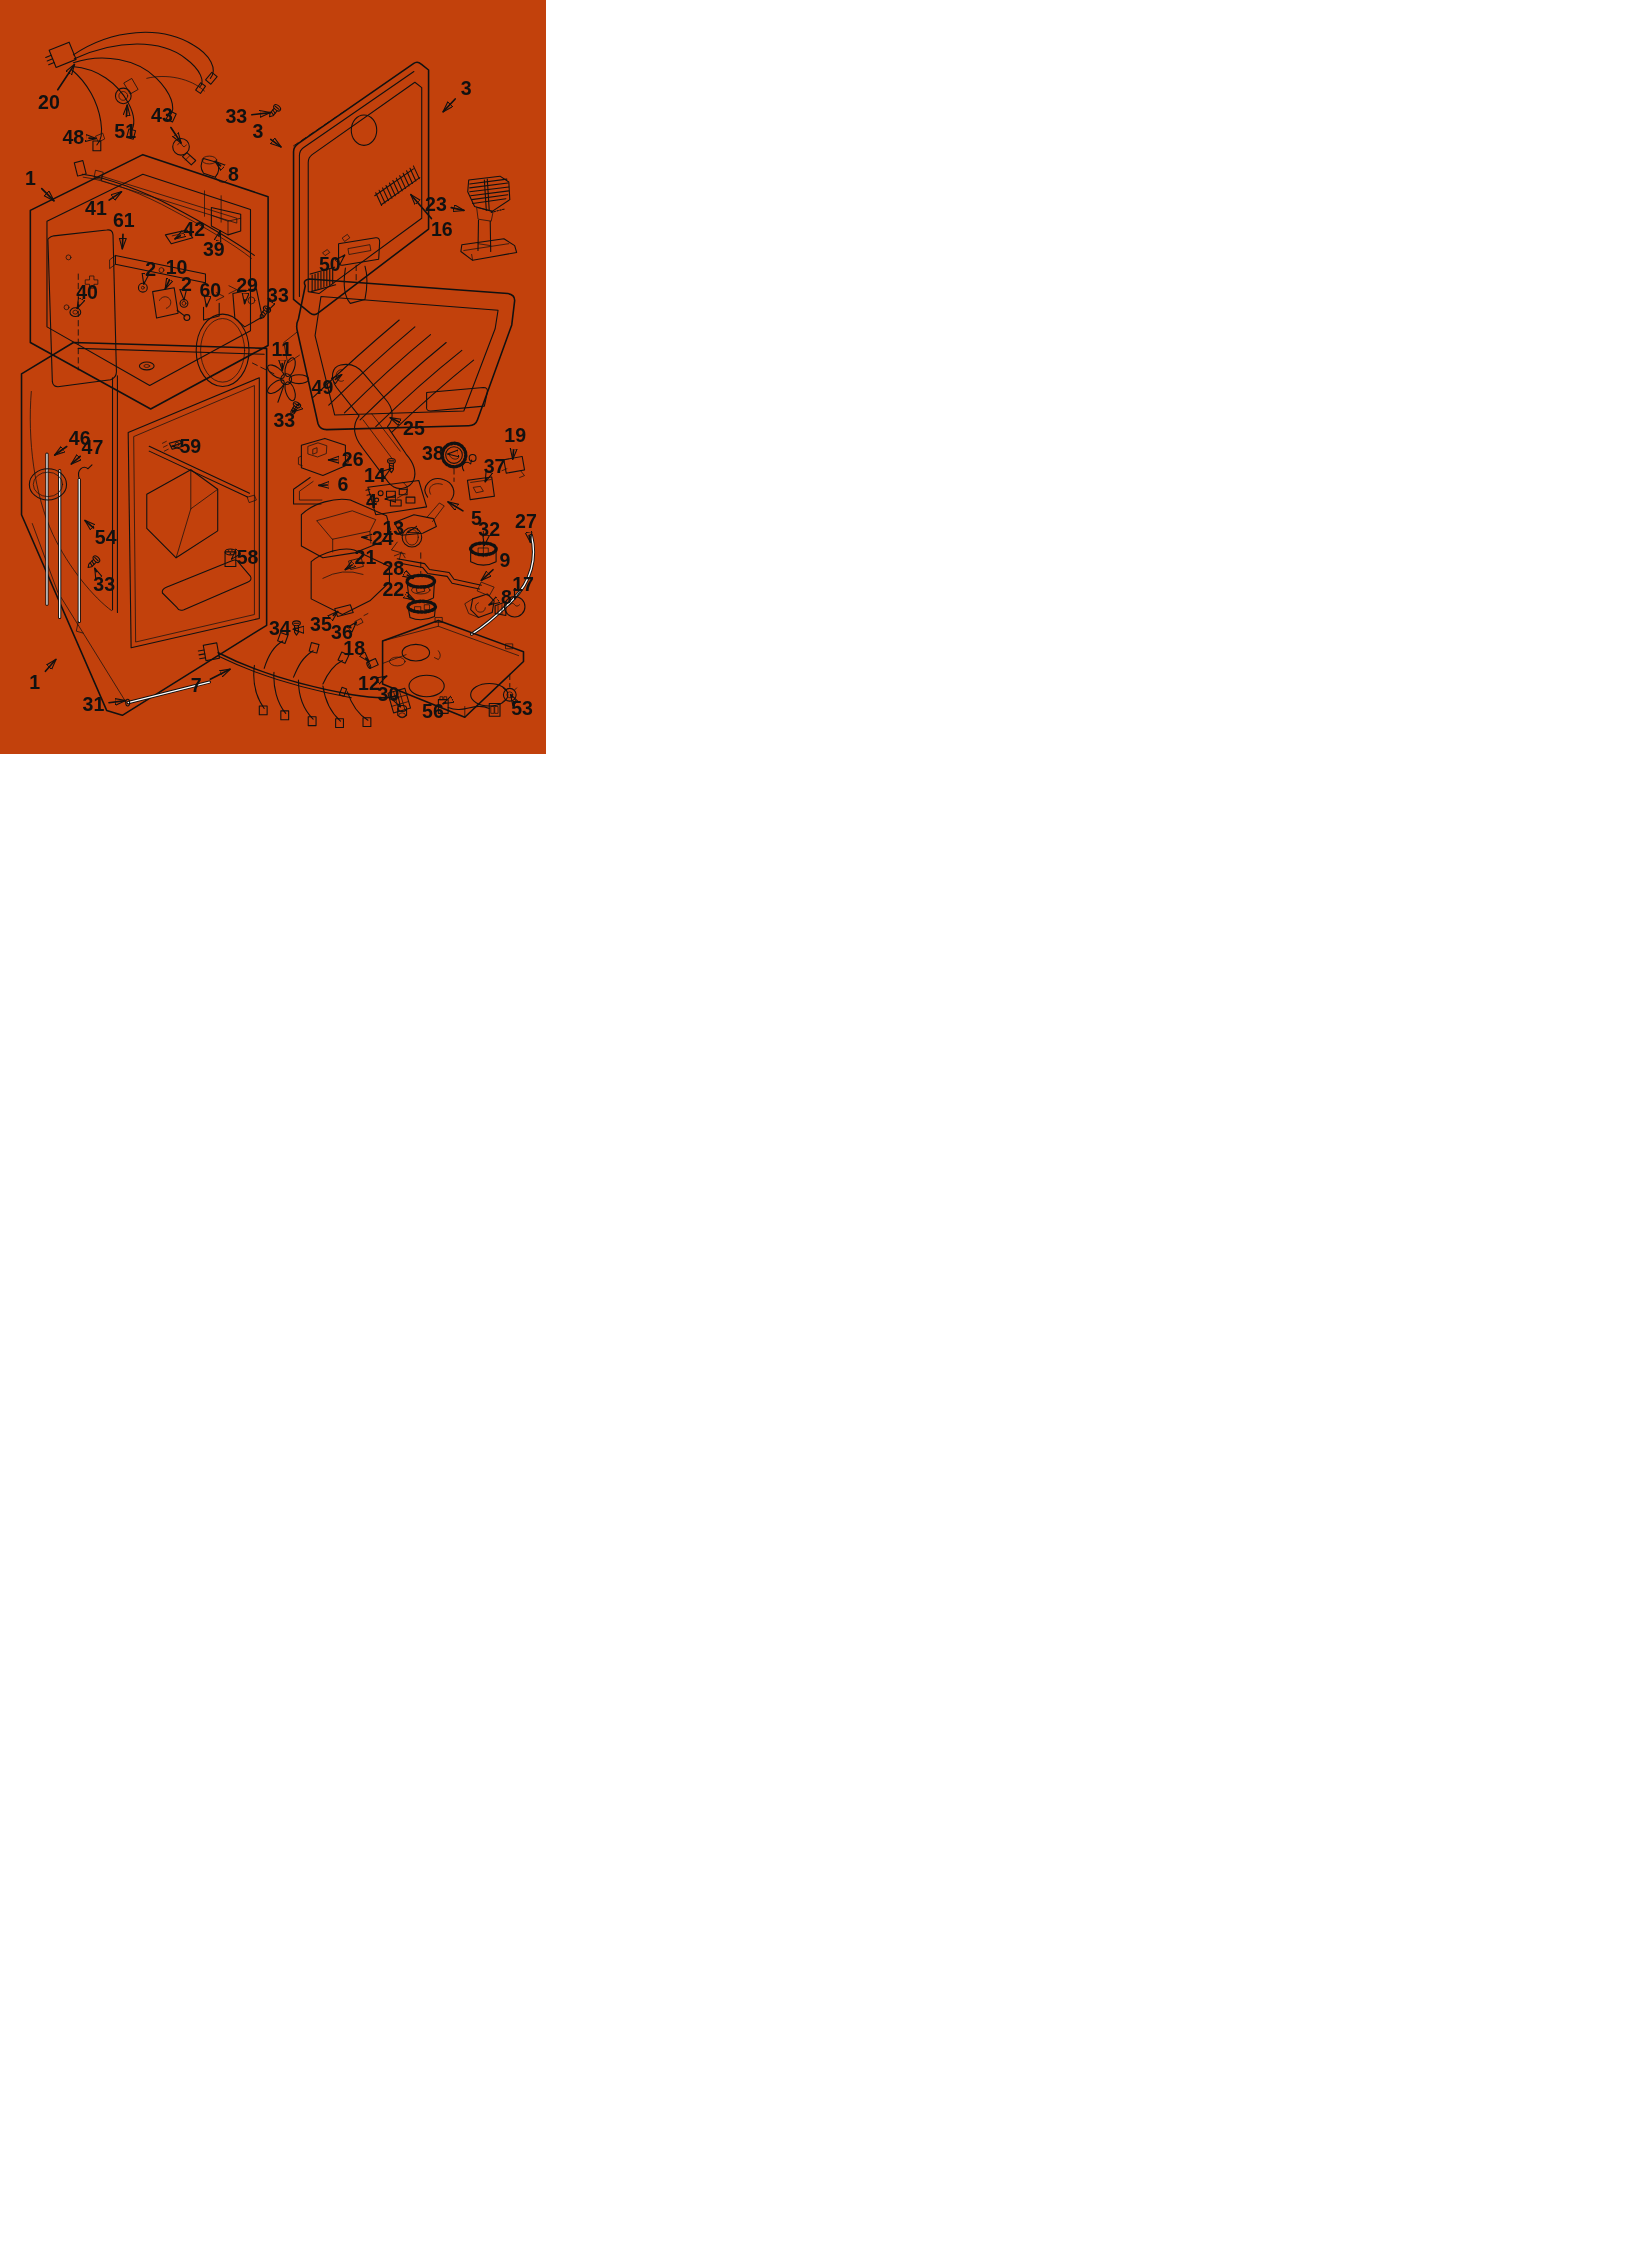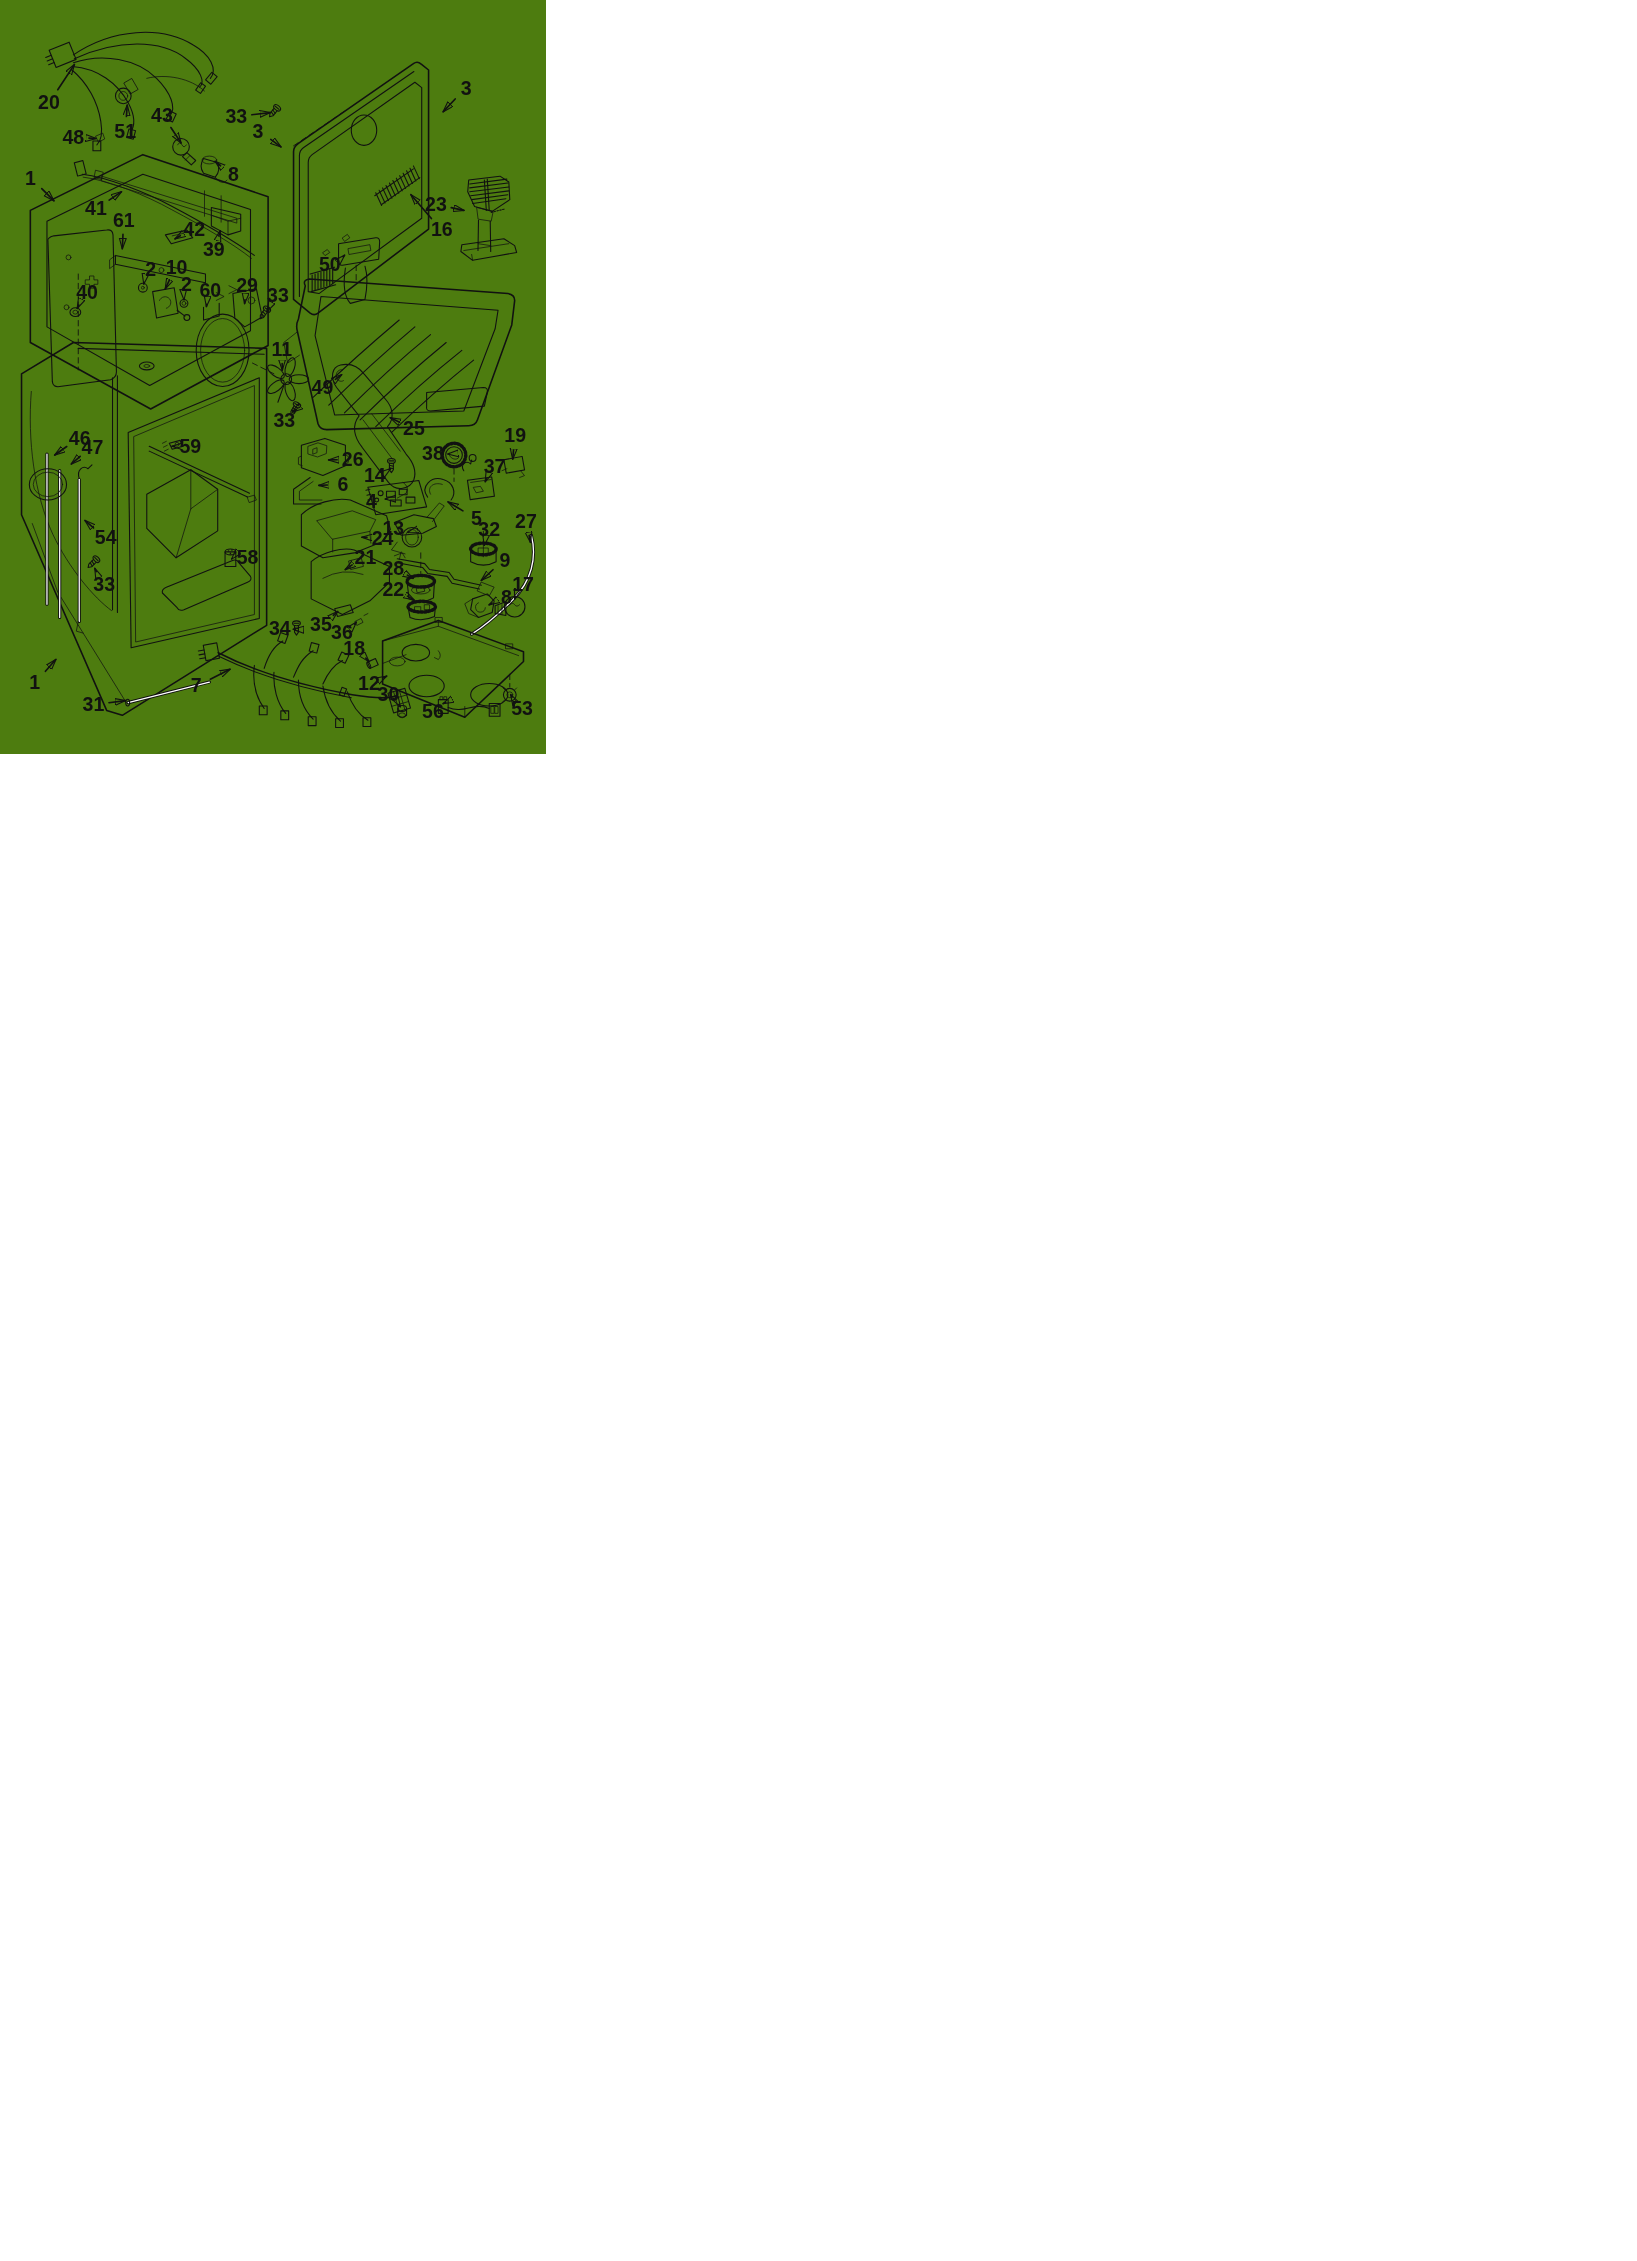--- a/index.html
+++ b/index.html
@@ -1,16 +1,16 @@
 <!DOCTYPE html>
 <html style="font-size:7.8px"><head>
 <meta charset="utf-8">
 <style>
   html,body{margin:0;padding:0;background:#ffffff;}
-  .stage{position:relative;width:546px;height:754px;background:#4d7c0f;overflow:hidden;
+  .stage{position:relative;width:546px;height:754px;background:#c2410c;overflow:hidden;
          font-family:"Liberation Sans","DejaVu Sans",sans-serif;}
   svg{position:absolute;inset:0;}
   
   #art g, #art path, #art line, #art circle, #art ellipse, #art rect, #art polyline, #art polygon{
      fill:none;stroke:#111;stroke-width:2.2;stroke-linecap:round;stroke-linejoin:round;}
   #art .thick{stroke-width:3.2}
   #art .thin{stroke-width:1.5}
   #art .tube{stroke-width:6.5}
   #art .tubein{stroke:#fff;stroke-width:2.6}
   #art .dash{stroke-dasharray:11 8;stroke-width:1.8}

